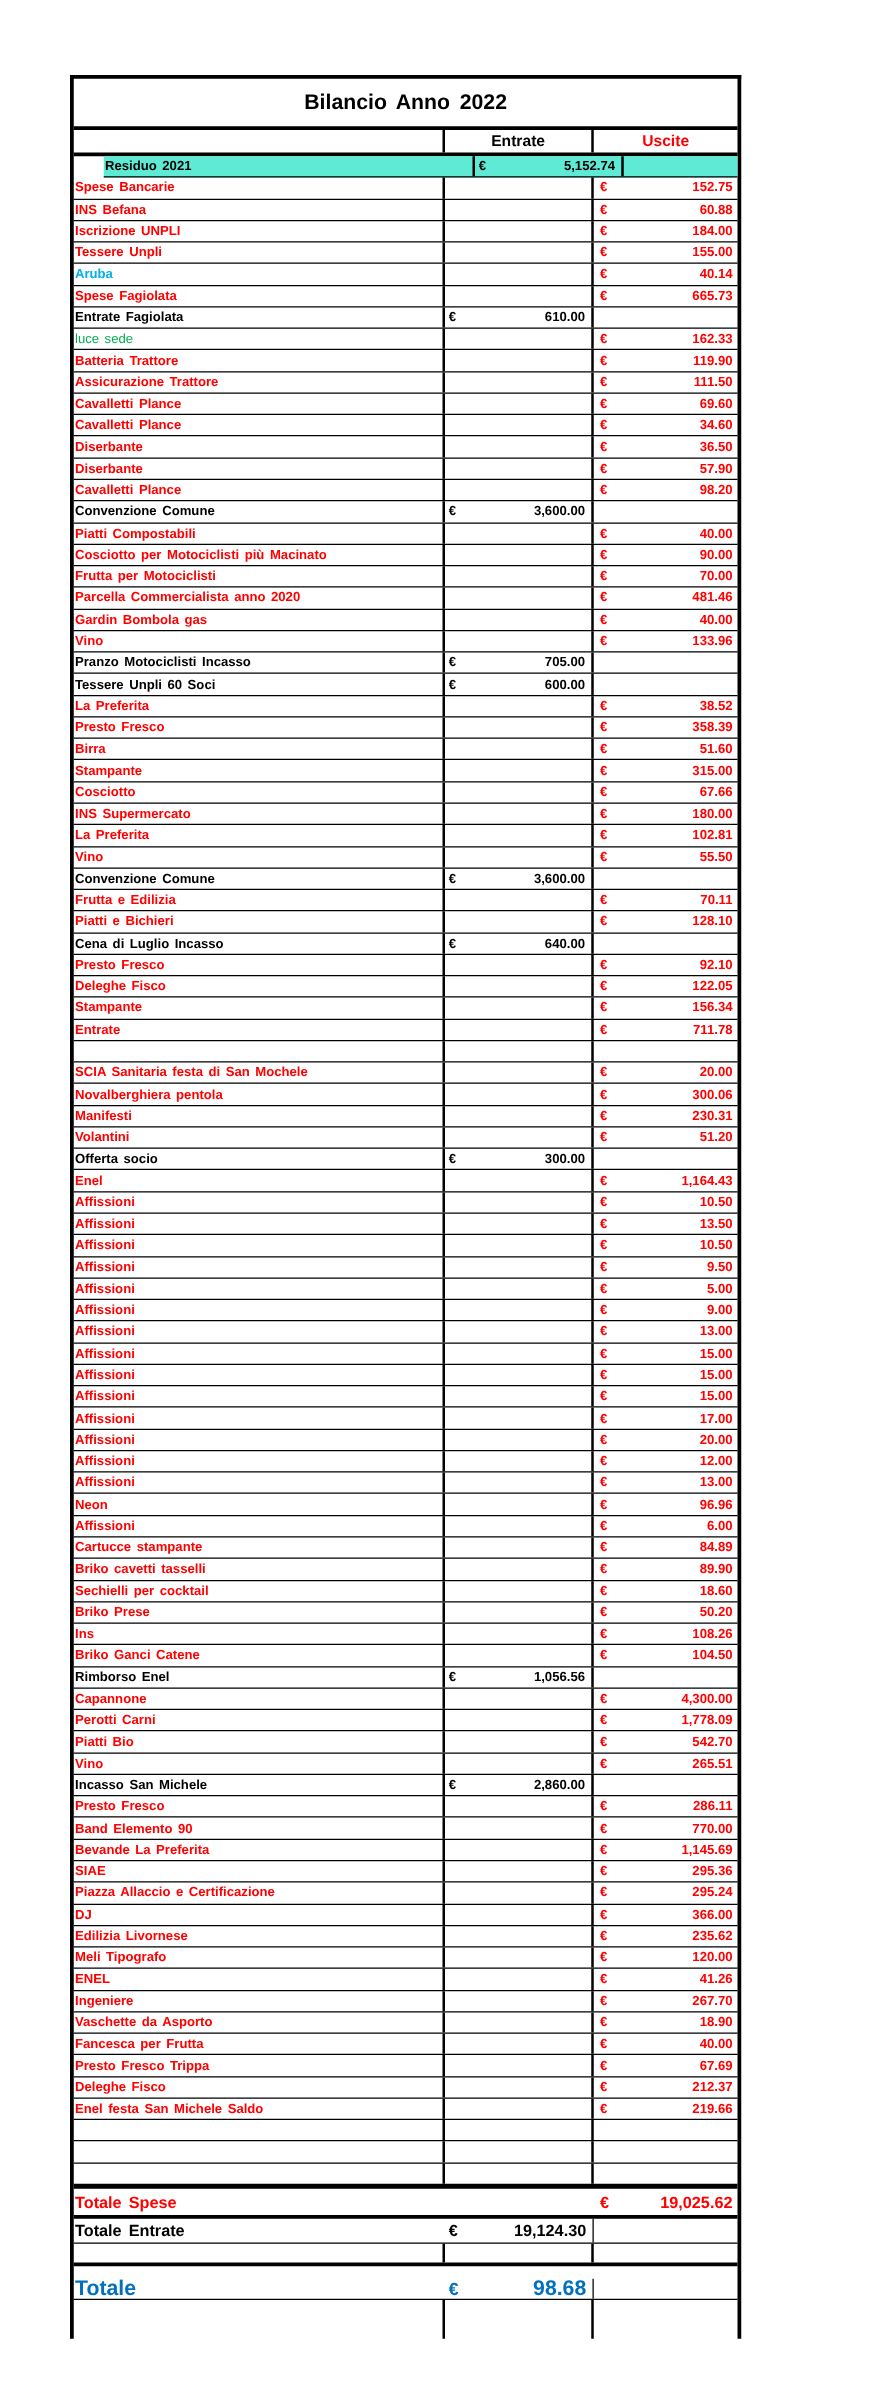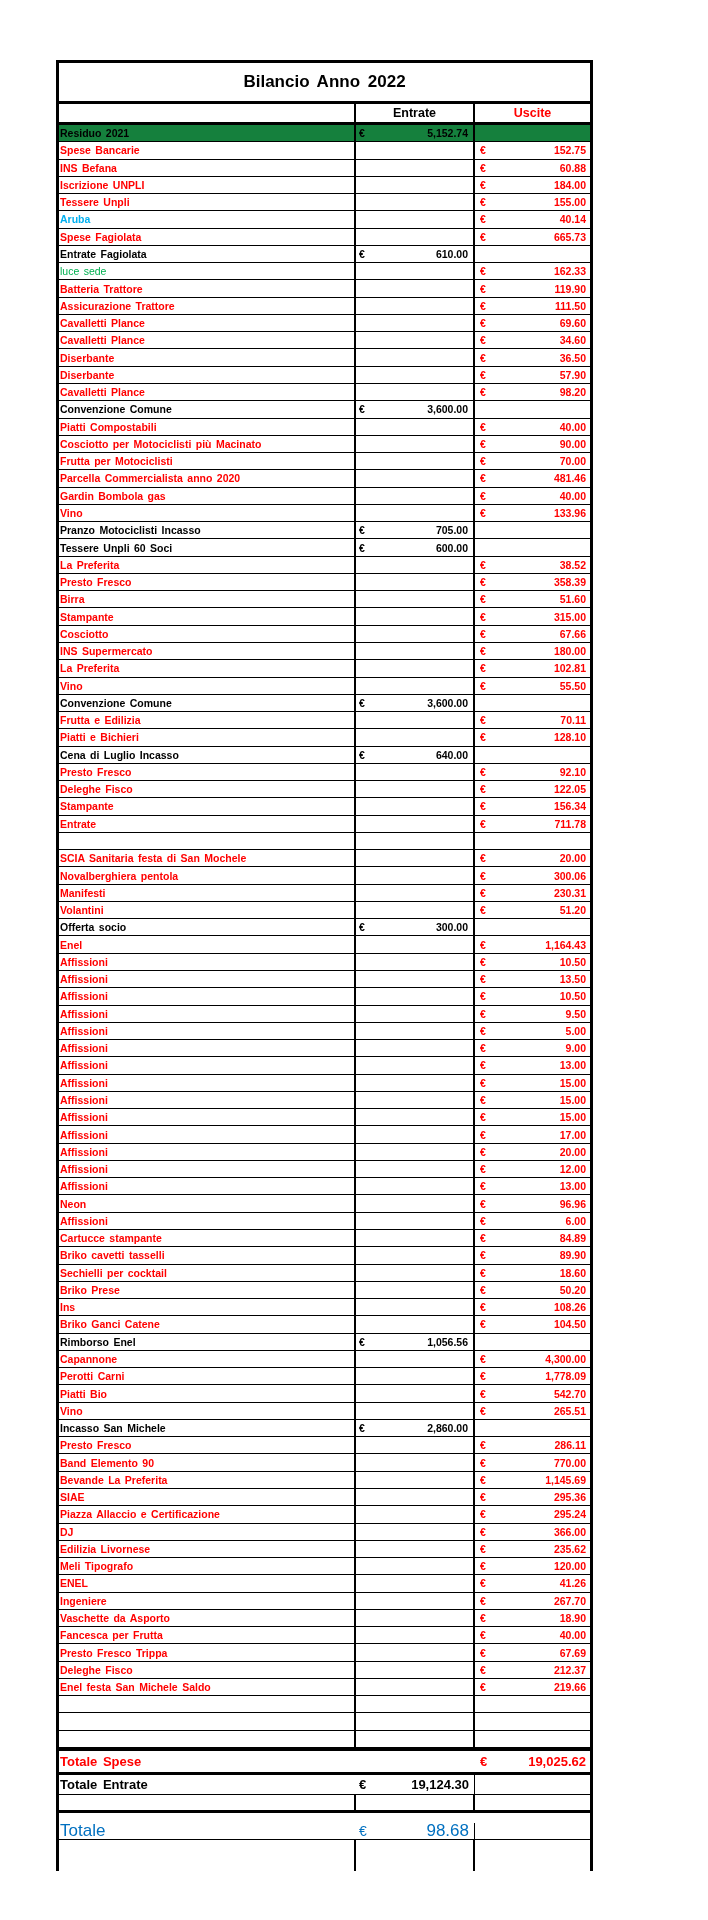--- a/index.html
+++ b/index.html
@@ -23,35 +23,35 @@
   .c2 { width:119px; border-right:2px solid #000; }
   .c3 { flex:1; }
   .hdr { height:21px; border-bottom:3px solid #000; }
   .hdr .cell { justify-content:center; font-weight:bold; font-size:12.5px; }
   .hdr .c3 { color:#FF0000; }
   .data .cell { font-weight:bold; font-size:10.5px; word-spacing:1.5px; }
   .money { justify-content:space-between; padding:0 5px 0 3px; }
   .c3.money { padding:0 4px 0 5px; }
   .data.out { color:#FF0000; }
   .data.in { color:#000; }
-  .data.hl { background:#15803d; }
+  .data.hl { background:#5eead4;margin-left:24px; }
   .lbl-light { font-weight:normal !important; }
 
   .tot-spese { height:27px; border-top:3px solid #000; border-bottom:3px solid #000; color:#FF0000; }
   .tot-spese .c1, .tot-spese .c2 { border-right:none; }
   .tot-spese .cell { font-weight:bold; font-size:13px; word-spacing:2px; }
   .tot-entrate { height:20px; }
   .tot-entrate .c1 { border-right:none; }
   .tot-entrate .c2 { border-right:1px solid #000; }
   .tot-entrate .cell { font-weight:bold; font-size:13px; word-spacing:2px; }
   .gap-row { height:18px; border-bottom:3px solid #000; }
   .totale { height:27px; color:#0070C0; }
   .totale .c1 { border-right:none; }
   .totale .c2 { border-right:1px solid #000; }
-  .totale .cell { font-weight:normal; font-size:17px;margin-top:10px; }
+  .totale .cell { font-weight:bold; font-size:17px;margin-top:10px; }
   .totale .c2 .cell-cur { font-size:14px; }
   .last-row { height:31px; border-bottom:none; }
 </style>
 </head>
 <body>
 
 <div class="sheet">
   <div class="title">Bilancio Anno 2022</div>
 
   <div class="row hdr">

